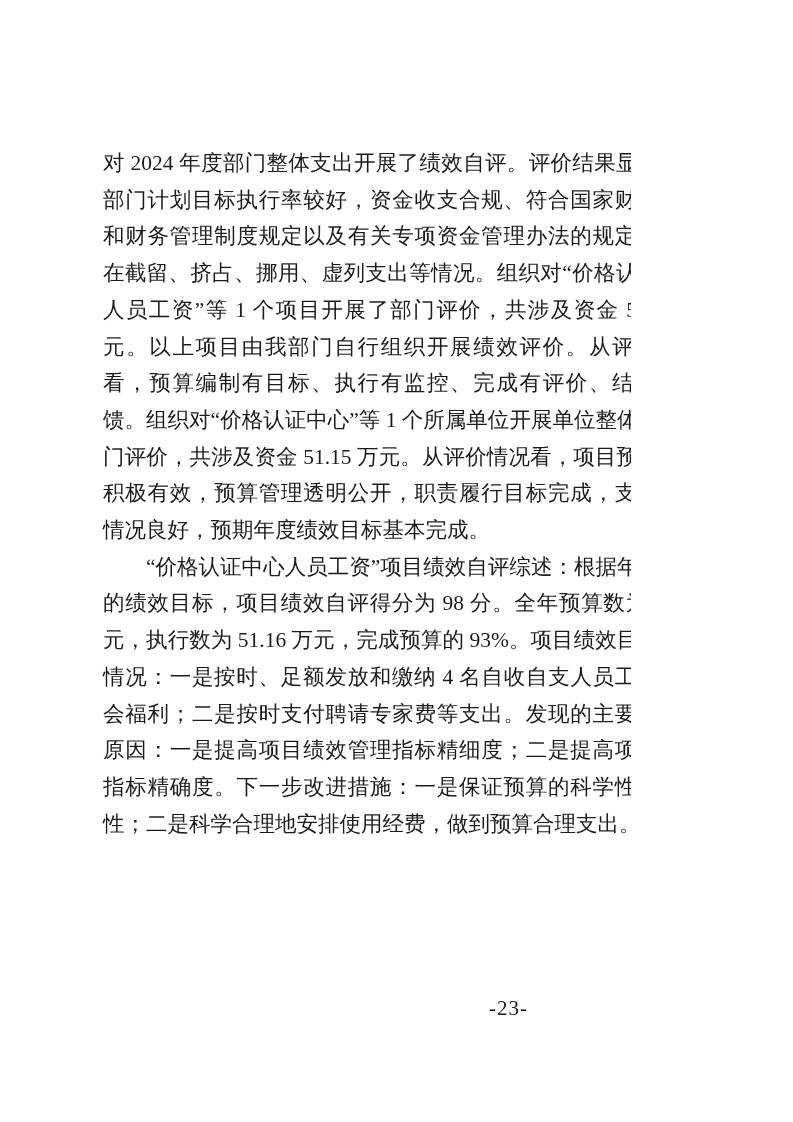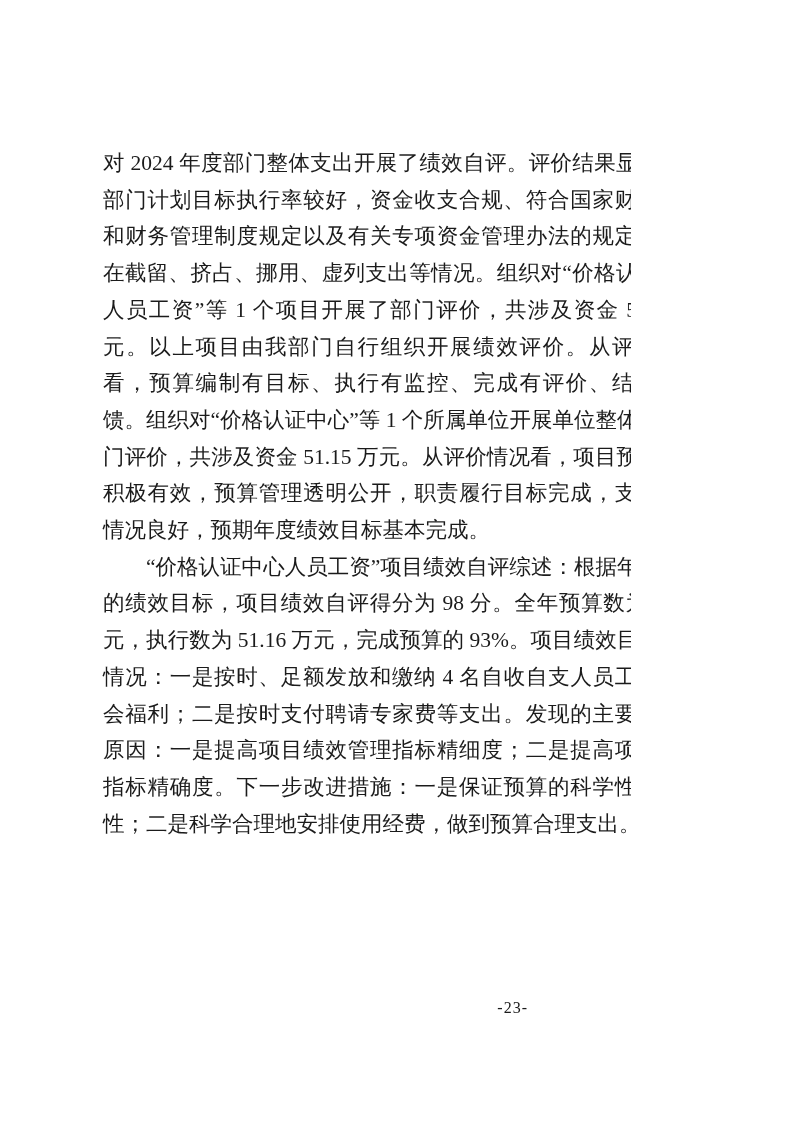--- a/index.html
+++ b/index.html
@@ -33,21 +33,21 @@
   .para-indent {
     text-indent: 2em;
   }
   .run-bold {
     font-weight: 700;
   }
   .page-number {
     position: absolute;
     top: 996px;
     right: 103px;
-    font-size: 16px;
+    font-size: 21px;
     line-height: 24px;
     text-align: right;
     color: #1b1b1b;
     letter-spacing: 1px;
   }
 </style>
 </head>
 <body>
 
 <div class="page">

